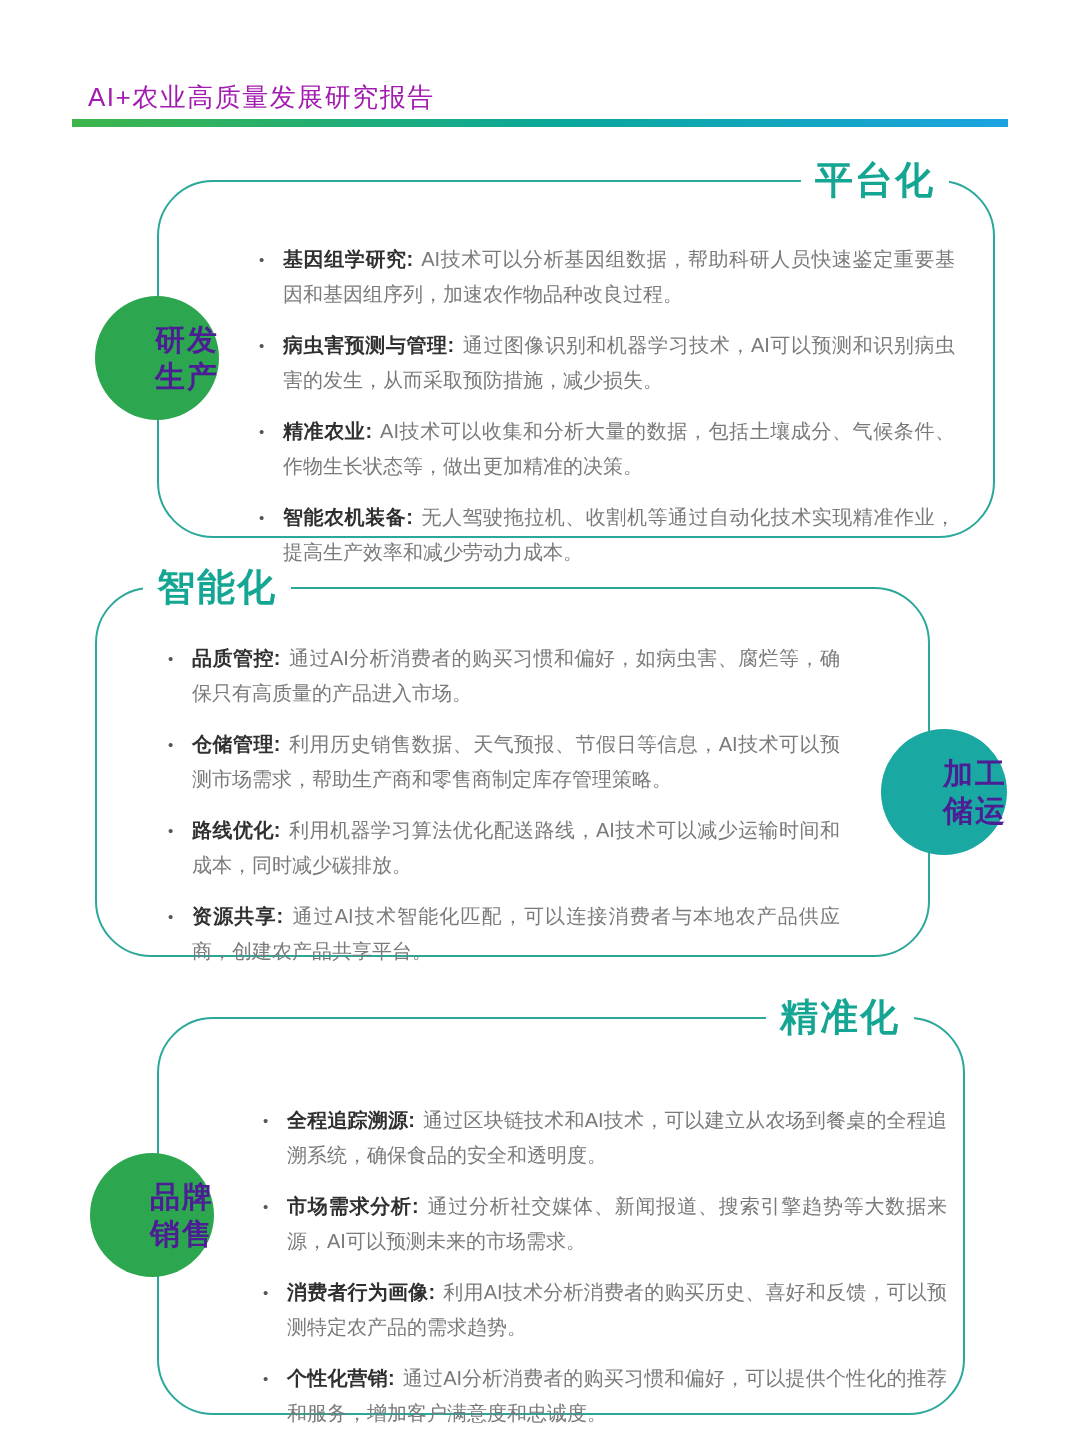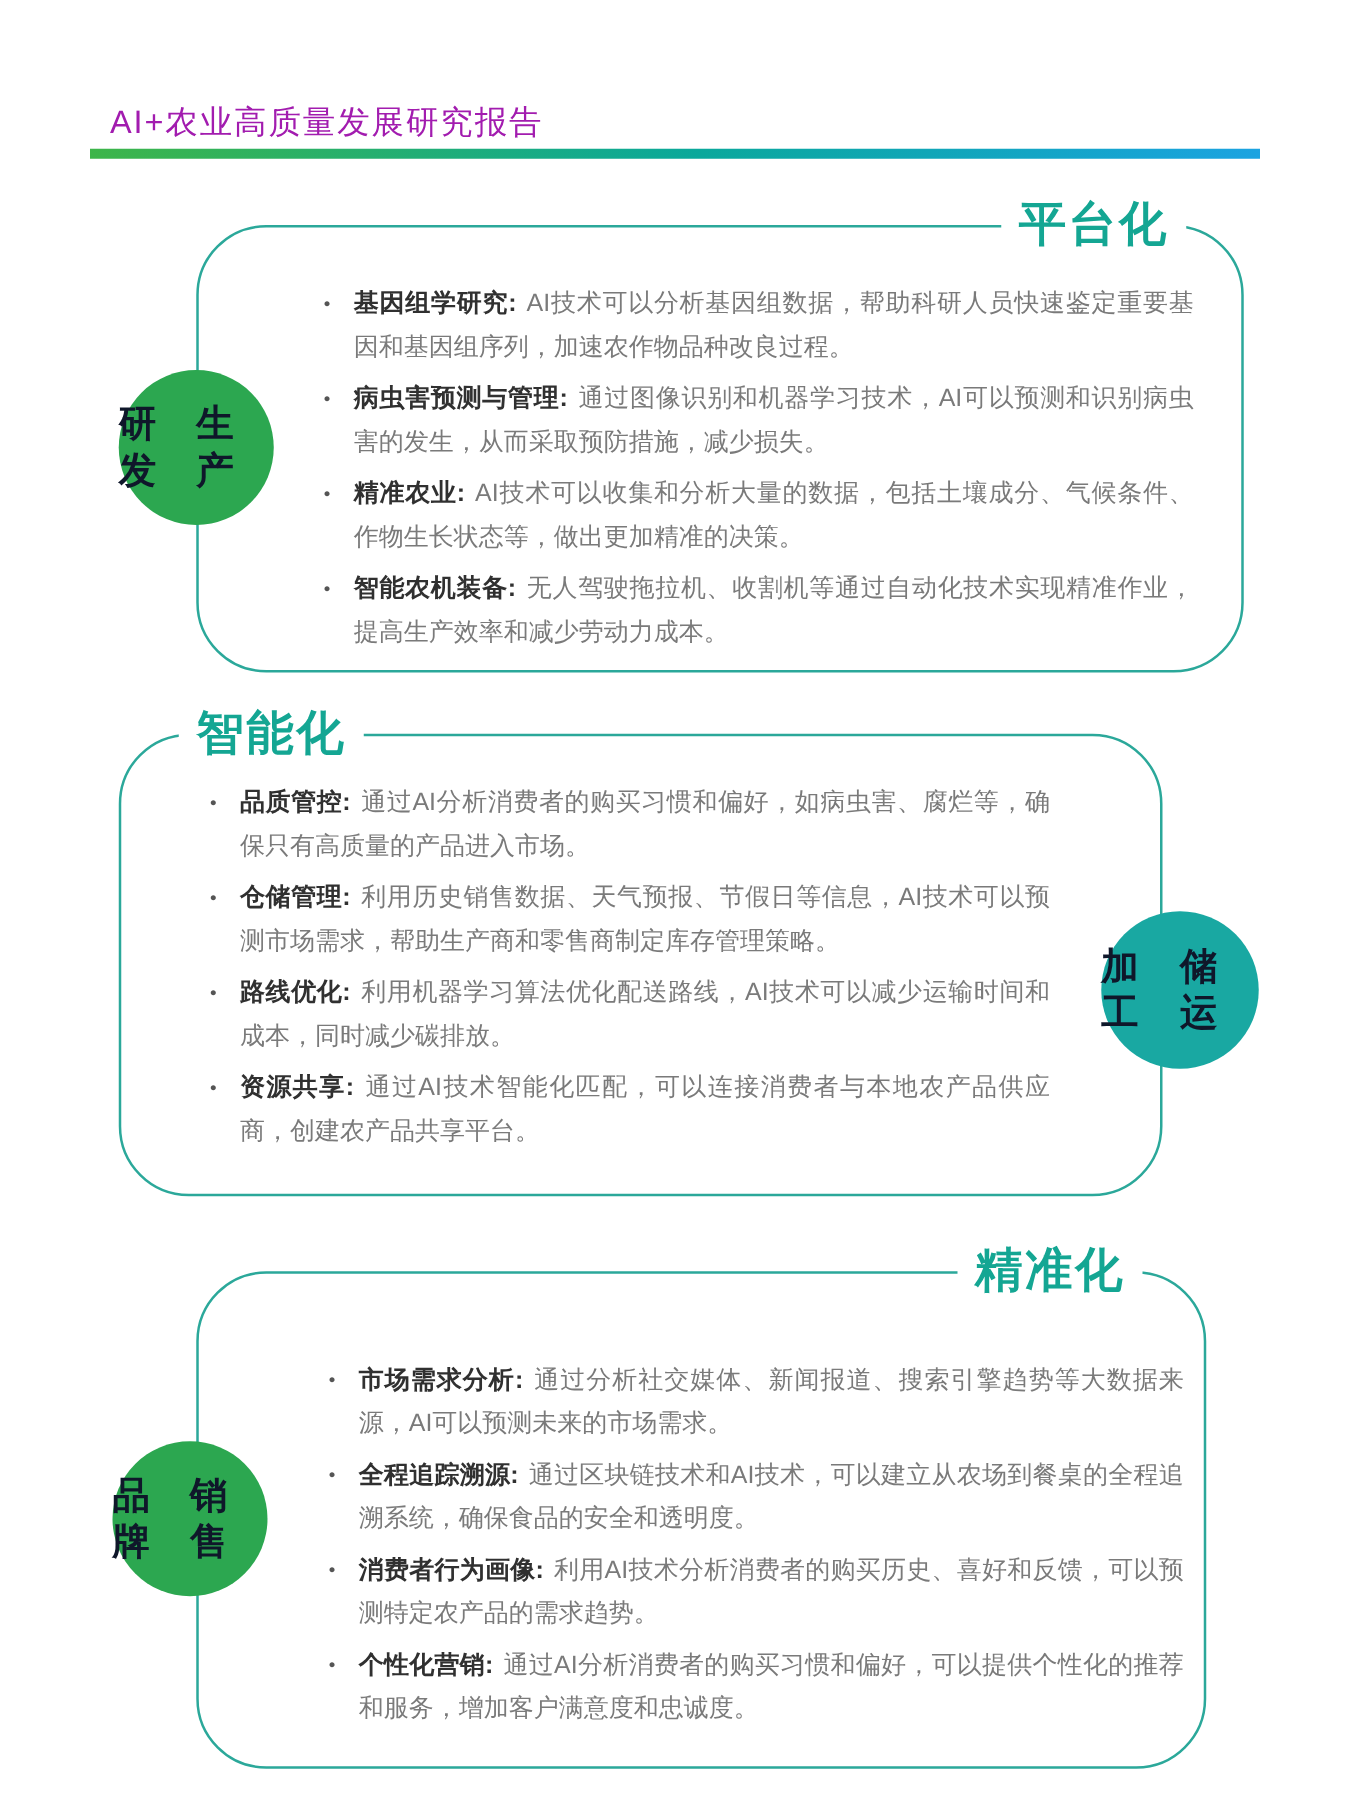--- a/index.html
+++ b/index.html
@@ -24,29 +24,29 @@
   .panel-3{left:157px;top:1017px;width:808px;height:398px;padding:68px 16px 0 104px;}
   .panel-title{
     position:absolute;top:-26px;background:#ffffff;padding:0 14px;
     font-size:38px;line-height:48px;font-weight:bold;color:#14A693;
     letter-spacing:2px;white-space:nowrap;z-index:2;text-align:center;
   }
   .panel-1 .panel-title{right:44px;}
   .panel-2 .panel-title{left:46px;}
   .panel-3 .panel-title{right:49px;}
   .bullets{margin:0;padding:0;list-style:none;}
-  .bullet{display:flex;margin:0 0 6px 0;}
+  .bullet{display:flex;margin:16px 0 6px 0;}
   .dot{flex:0 0 24px;color:#555555;line-height:35px;}
   .dot::before{content:"•";font-size:15px;}
   .bullet-text{margin:0;font-size:20px;line-height:35px;color:#7a7a7a;text-align:justify;}
   .term{color:#303030;font-weight:bold;margin-right:8px;}
   .circle{
     position:absolute;border-radius:50%;z-index:3;
-    display:flex;align-items:center;justify-content:center;
-    color:#0f172a;font-weight:bold;font-size:30px;line-height:37px;letter-spacing:2px;
+    display:flex;flex-direction:column;align-items:flex-end;justify-content:center;
+    color:#4c1d95;font-weight:bold;font-size:30px;line-height:37px;letter-spacing:2px;
   }
   .circle-1{left:95px;top:296px;width:124px;height:124px;background:#2CA750;}
   .circle-2{left:881px;top:729px;width:126px;height:126px;background:#19A8A2;}
   .circle-3{left:90px;top:1153px;width:124px;height:124px;background:#2CA750;}
 </style>
 </head>
 <body>
 
 <div class="page">
 
@@ -103,25 +103,25 @@
   <div class="circle circle-2">
     <span>加工</span>
     <span>储运</span>
   </div>
 
   <section class="panel panel-3">
     <div class="panel-title">精准化</div>
     <ul class="bullets">
       <li class="bullet">
         <span class="dot"></span>
-        <p class="bullet-text"><b class="term">市场需求分析:</b><span class="desc">通过分析社交媒体、新闻报道、搜索引擎趋势等大数据来源，AI可以预测未来的市场需求。</span></p>
+        <p class="bullet-text"><b class="term">全程追踪溯源:</b><span class="desc">通过区块链技术和AI技术，可以建立从农场到餐桌的全程追溯系统，确保食品的安全和透明度。</span></p>
       </li>
       <li class="bullet">
         <span class="dot"></span>
-        <p class="bullet-text"><b class="term">全程追踪溯源:</b><span class="desc">通过区块链技术和AI技术，可以建立从农场到餐桌的全程追溯系统，确保食品的安全和透明度。</span></p>
+        <p class="bullet-text"><b class="term">市场需求分析:</b><span class="desc">通过分析社交媒体、新闻报道、搜索引擎趋势等大数据来源，AI可以预测未来的市场需求。</span></p>
       </li>
       <li class="bullet">
         <span class="dot"></span>
         <p class="bullet-text"><b class="term">消费者行为画像:</b><span class="desc">利用AI技术分析消费者的购买历史、喜好和反馈，可以预测特定农产品的需求趋势。</span></p>
       </li>
       <li class="bullet">
         <span class="dot"></span>
         <p class="bullet-text"><b class="term">个性化营销:</b><span class="desc">通过AI分析消费者的购买习惯和偏好，可以提供个性化的推荐和服务，增加客户满意度和忠诚度。</span></p>
       </li>
     </ul>

